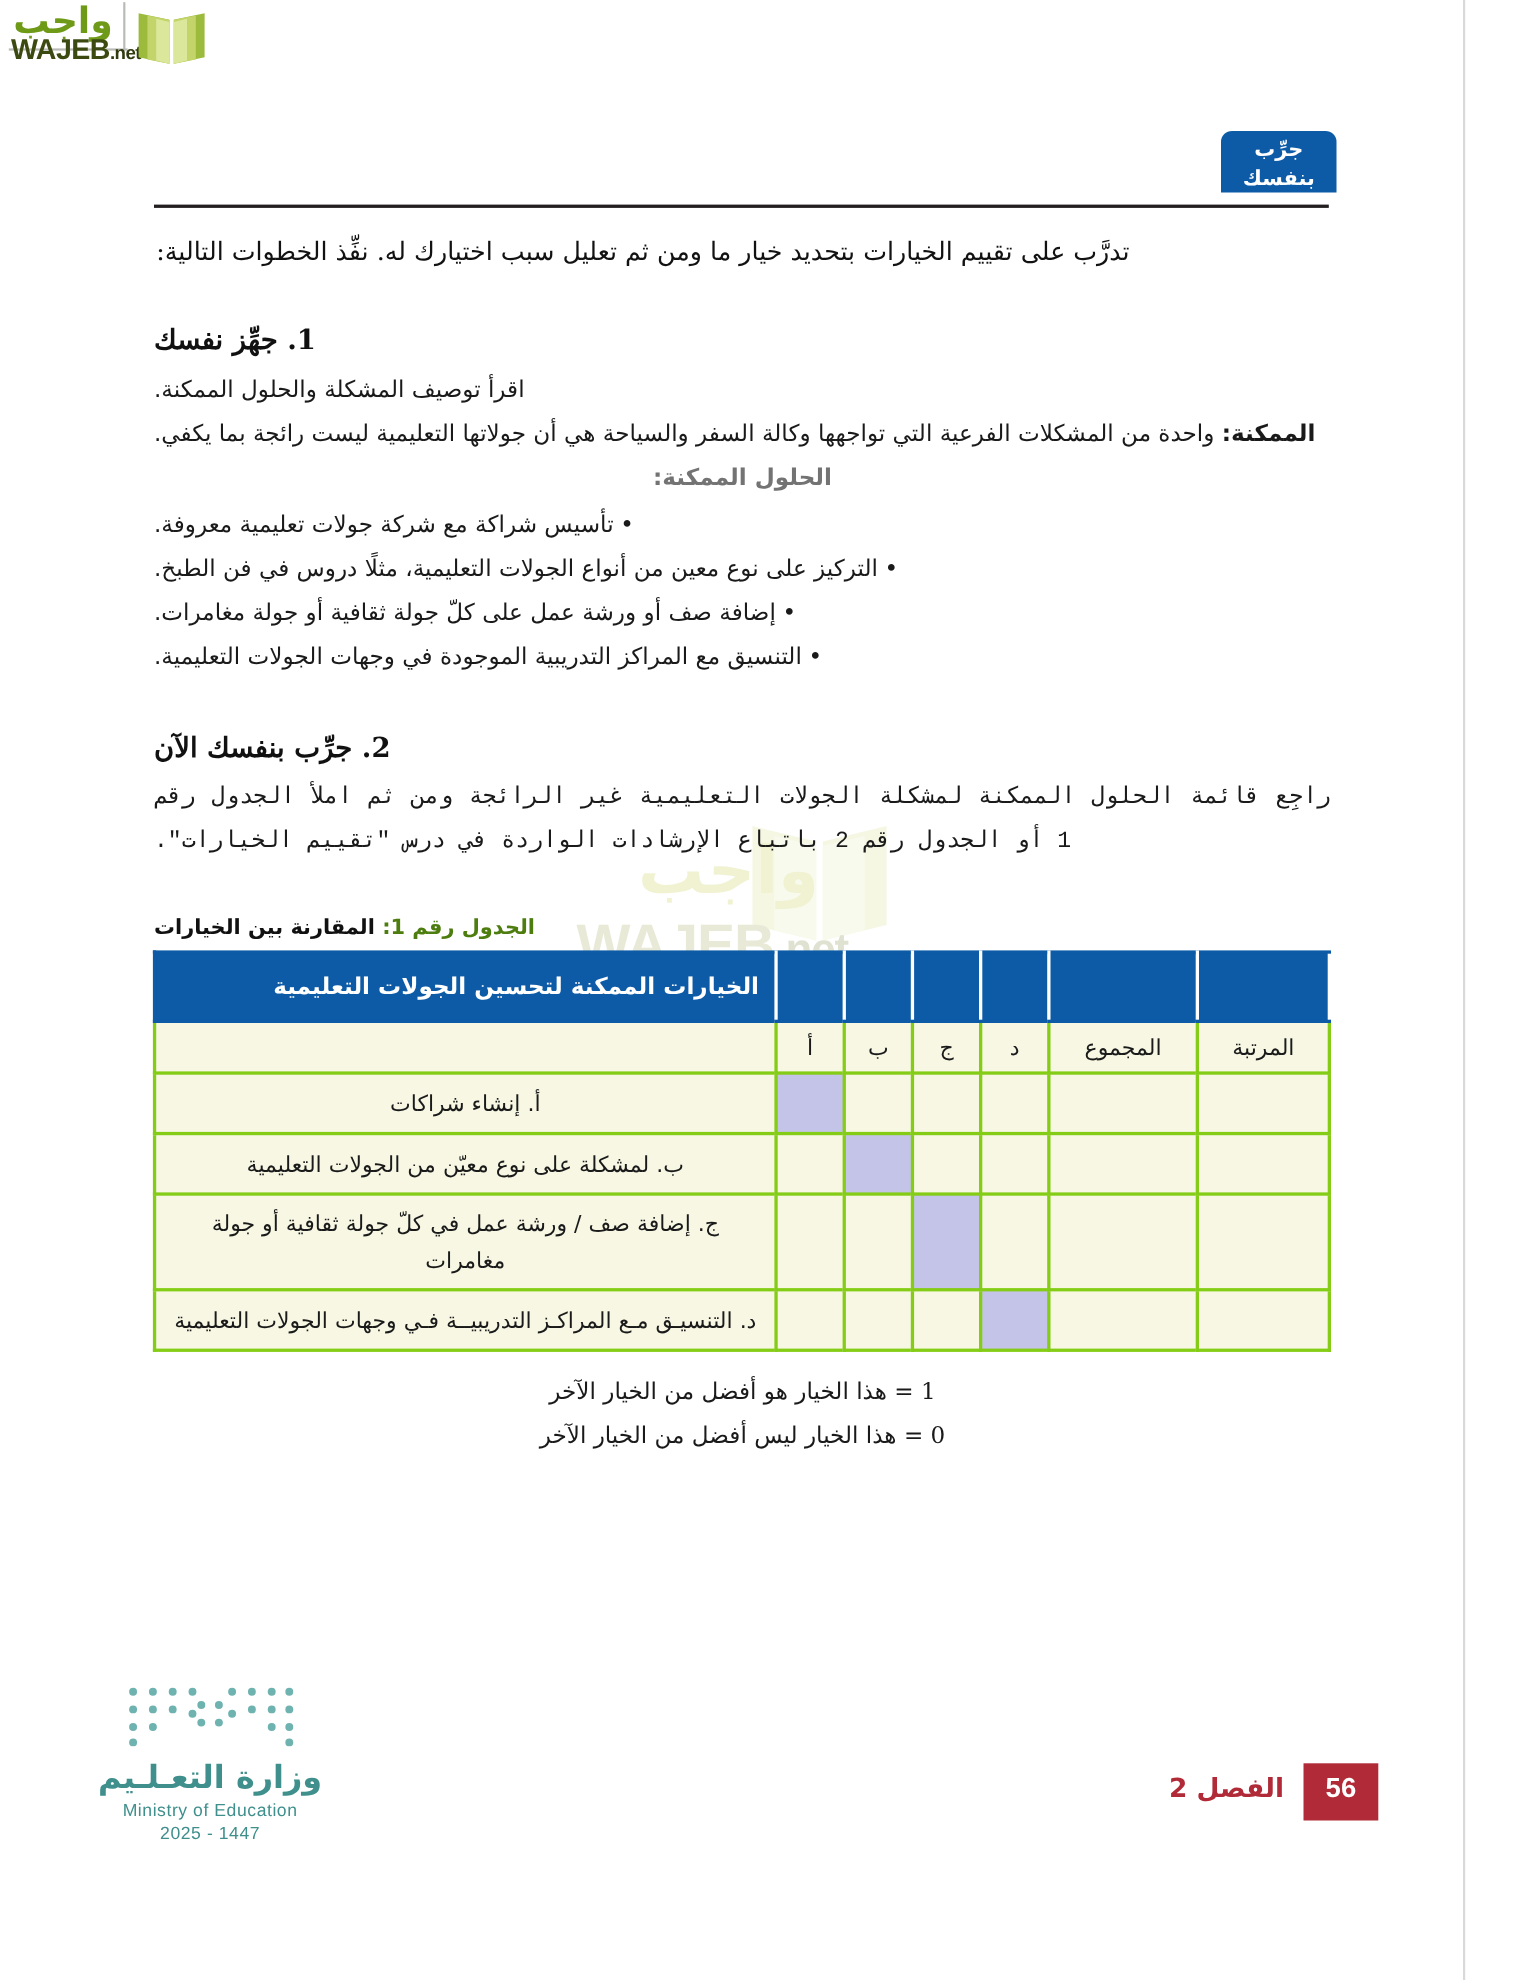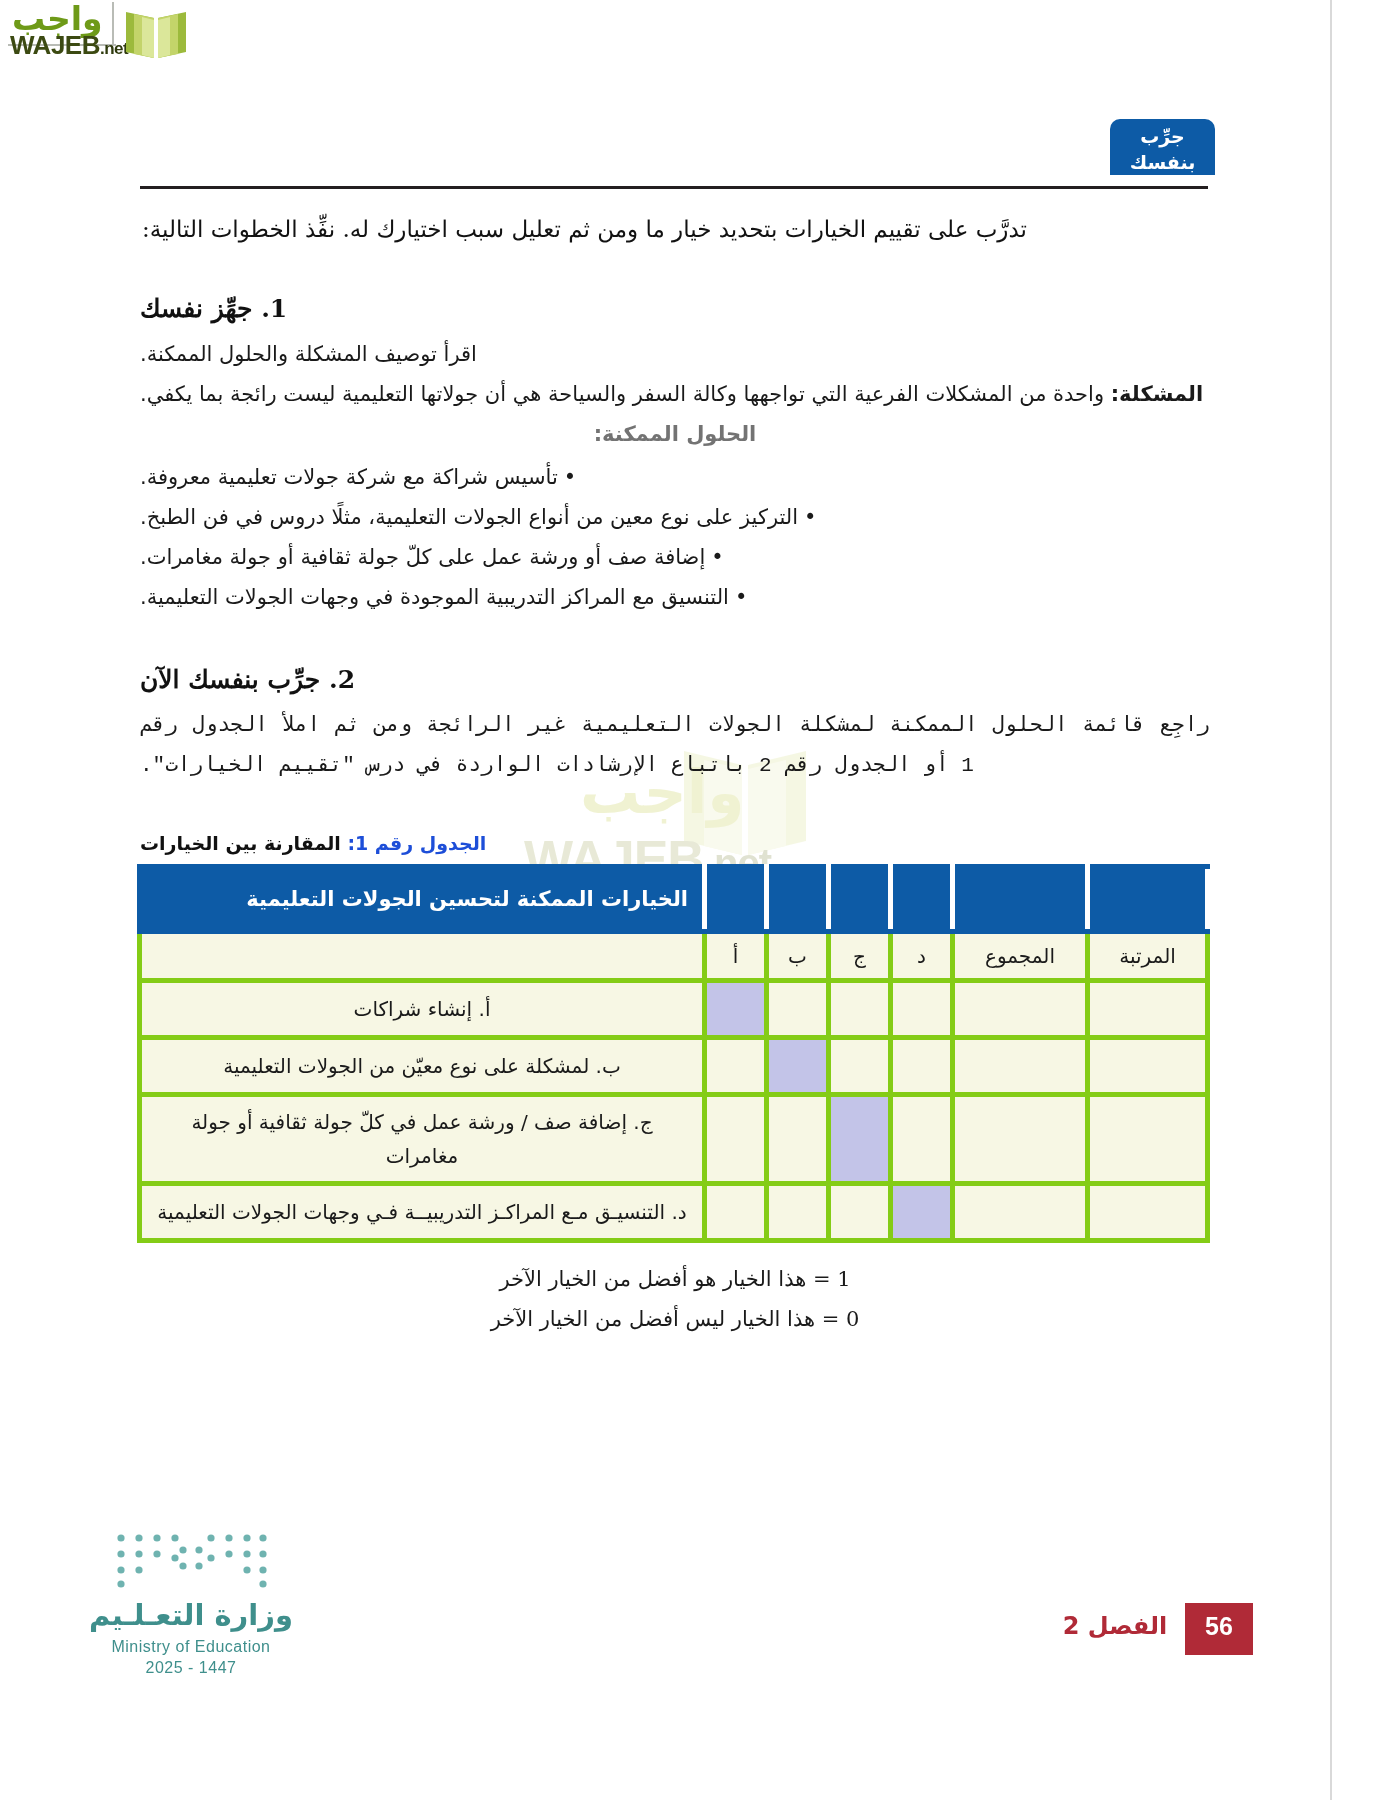--- a/index.html
+++ b/index.html
@@ -199,32 +199,32 @@
 
   
   .tbl-caption {
     margin: 46px 0 10px 0;
     text-align: left;
     font-family: "DejaVu Sans", "Liberation Sans", sans-serif;
     font-size: 19px;
     font-weight: bold;
     color: #111;
   }
-  .tbl-caption .red { color: #1d4ed8; }
+  .tbl-caption .red { color: #4d7c0f; }
 
   
   table.cmp {
     border-collapse: collapse;
     width: 1068px;
     margin: 0;
     table-layout: fixed;
     direction: rtl;
   }
   table.cmp td, table.cmp th {
-    border: 5px solid #84cc16;
+    border: 3px solid #84cc16;
     padding: 0;
   }
   table.cmp thead th.head-main {
     background: #0d5ba6;
     color: #ffffff;
     font-family: "DejaVu Sans", "Liberation Sans", sans-serif;
     font-size: 21px;
     font-weight: bold;
     text-align: right;
     padding: 0 14px;
@@ -429,21 +429,21 @@
 </div>
 
 <div class="content">
 
   <p class="intro">تدرَّب على تقييم الخيارات بتحديد خيار ما ومن ثم تعليل سبب اختيارك له. نفِّذ الخطوات التالية:</p>
 
   <h2 class="step-head">1. جهِّز نفسك</h2>
 
   <p class="body-line">اقرأ توصيف المشكلة والحلول الممكنة.</p>
 
-  <p class="body-para"><span class="lbl">المشكلة:</span><span> واحدة من المشكلات الفرعية التي تواجهها وكالة السفر والسياحة هي أن جولاتها التعليمية ليست رائجة بما يكفي.</span></p>
+  <p class="body-para"><span class="lbl">الممكنة:</span><span> واحدة من المشكلات الفرعية التي تواجهها وكالة السفر والسياحة هي أن جولاتها التعليمية ليست رائجة بما يكفي.</span></p>
 
   <p class="sub-head">الحلول الممكنة:</p>
 
   <ul class="bullets">
     <li><span class="bul">•</span><span>تأسيس شراكة مع شركة جولات تعليمية معروفة.</span></li>
     <li><span class="bul">•</span><span>التركيز على نوع معين من أنواع الجولات التعليمية، مثلًا دروس في فن الطبخ.</span></li>
     <li><span class="bul">•</span><span>إضافة صف أو ورشة عمل على كلّ جولة ثقافية أو جولة مغامرات.</span></li>
     <li><span class="bul">•</span><span>التنسيق مع المراكز التدريبية الموجودة في وجهات الجولات التعليمية.</span></li>
   </ul>
 

